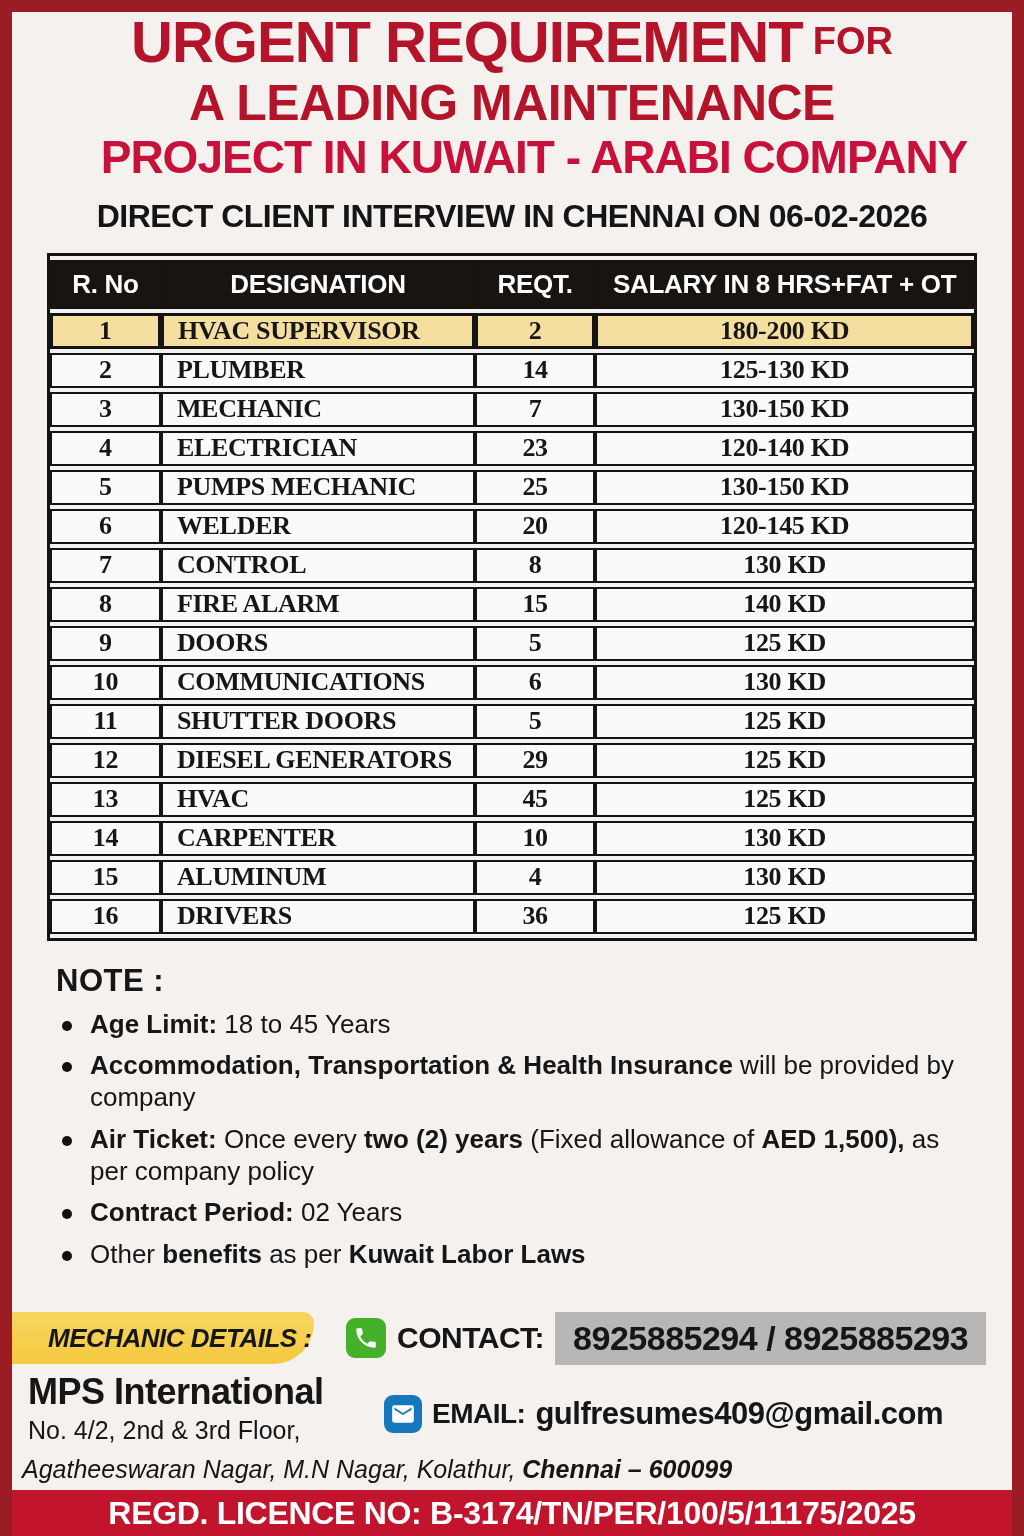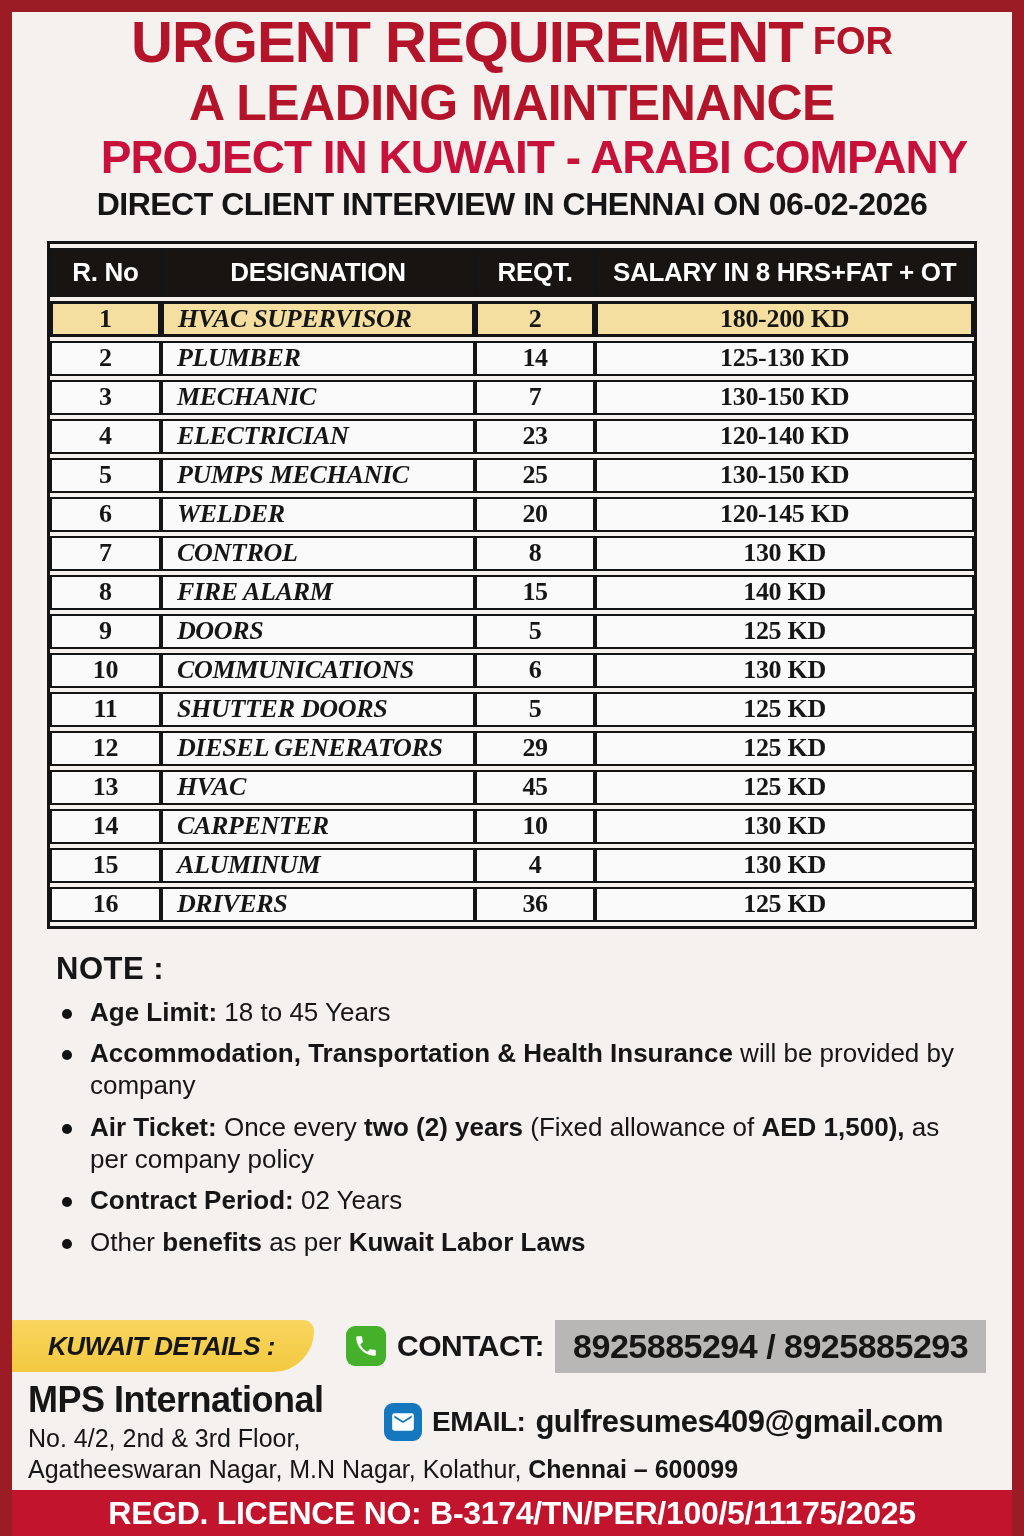--- a/index.html
+++ b/index.html
@@ -28,42 +28,42 @@
   .title-line2{
     font-size:50px; font-weight:700; letter-spacing:-0.5px;
     color:var(--title-primary,#b31429); margin-top:4px;
   }
   .title-line3{
     font-size:46px; font-weight:700; letter-spacing:-1px;
     color:var(--title-secondary,#c8113a); margin-top:4px;padding-left:44px;
   }
   .subtitle{
     text-align:center; font-size:32px; font-weight:700;
-    letter-spacing:-0.5px; color:#151515; margin-top:4px;
+    letter-spacing:-0.5px; color:#151515; margin-top:16px;
   }
   
   table.vacancy{
     width:93%; margin:18px auto 0;
     border-collapse:separate; border-spacing:0 4px;
     border:3px solid #141414;
     background:transparent;
   }
   table.vacancy th{
     background:var(--table-header-bg,#171412); color:#fff;
     font-size:26px; font-weight:700; letter-spacing:-0.3px;
     padding:7px 4px; border:2px solid #141414;
   }
   table.vacancy td{
     background:var(--row-bg,#fbfafa);
     border:2px solid #141414;
     font-family:"Liberation Serif",serif;
     font-weight:700; font-size:26px; letter-spacing:-0.3px;
     height:31px; padding:0 4px; text-align:center;
   }
-  table.vacancy td.designation-cell{ text-align:left; padding-left:14px;font-style:italic; }
+  table.vacancy td.designation-cell{ text-align:left; padding-left:14px; }
   table.vacancy tr.highlight td{
     background:var(--row-highlight,#f5dfa0);
     border-width:3px; height:29px;
   }
   .col-no{width:12%;} .col-des{width:34%;} .col-req{width:13%;} .col-sal{width:41%;}
   
   .note-heading{
     font-size:31px; font-weight:700; letter-spacing:0.5px;
     margin:22px 0 8px 44px;
   }
@@ -100,21 +100,21 @@
     font-weight:700; font-size:34px; letter-spacing:-0.5px;
     padding:7px 18px; white-space:nowrap;
   }
   .contact-row2{ display:flex; margin-top:4px; }
   .contact-left{ width:372px; padding-left:16px; box-sizing:border-box; }
   .company-name{ font-size:36px; font-weight:700; letter-spacing:-0.5px; }
   .address-line1{ font-size:25px; margin-top:3px; }
   .email-row{ display:flex; align-items:center; gap:10px; margin-top:12px; }
   .email-label{ font-weight:700; font-size:28px; letter-spacing:-0.5px; }
   .email-address{ font-weight:700; font-size:31px; letter-spacing:-0.5px; }
-  .address-line2{ font-size:25px; padding-left:16px; margin-top:2px; }
+  .address-line2{ font-size:25px; padding-left:10px; margin-top:10px;font-style:italic; }
   .address-line2 b, .note-list b{ font-weight:700; }
   
   .licence-bar{
     position:absolute; left:0; right:0; bottom:0; height:46px;
     background:var(--licence-bar-red,#c3142e);
     display:flex; align-items:center; justify-content:center;
     color:#fff; font-weight:700; font-size:32px; letter-spacing:-0.3px;
     white-space:nowrap;
   }
 </style>
@@ -246,21 +246,21 @@
       <li><b>Age Limit: </b><span>18 to 45 Years</span></li>
       <li><b>Accommodation, Transportation &amp; Health Insurance</b><span> will be provided by company</span></li>
       <li><b>Air Ticket: </b><span>Once every </span><b>two (2) years</b><span> (Fixed allowance of </span><b>AED 1,500),</b><span> as per company policy</span></li>
       <li><b>Contract Period: </b><span>02 Years</span></li>
       <li><span>Other </span><b>benefits</b><span> as per </span><b>Kuwait Labor Laws</b></li>
     </ul>
 
   <div class="contact-section">
     <div class="contact-row1">
       <div class="contact-banner">
-        <span>KUWAIT DETAILS :</span>
+        <span>MECHANIC DETAILS :</span>
       </div>
       <div class="phone-row">
         <span class="icon-badge icon-green">
           <svg viewBox="0 0 24 24" fill="#ffffff">
               <path d="M6.62 10.79a15.05 15.05 0 0 0 6.59 6.59l2.2-2.2a1 1 0 0 1 1.01-.24c1.12.37 2.33.57 3.58.57a1 1 0 0 1 1 1V20a1 1 0 0 1-1 1C10.61 21 3 13.39 3 4a1 1 0 0 1 1-1h3.5a1 1 0 0 1 1 1c0 1.25.2 2.46.57 3.58a1 1 0 0 1-.25 1.01l-2.2 2.2z"></path>
             </svg>
         </span>
         <span class="phone-label">CONTACT:</span>
         <span class="phone-box">8925885294 / 8925885293</span>
       </div>

